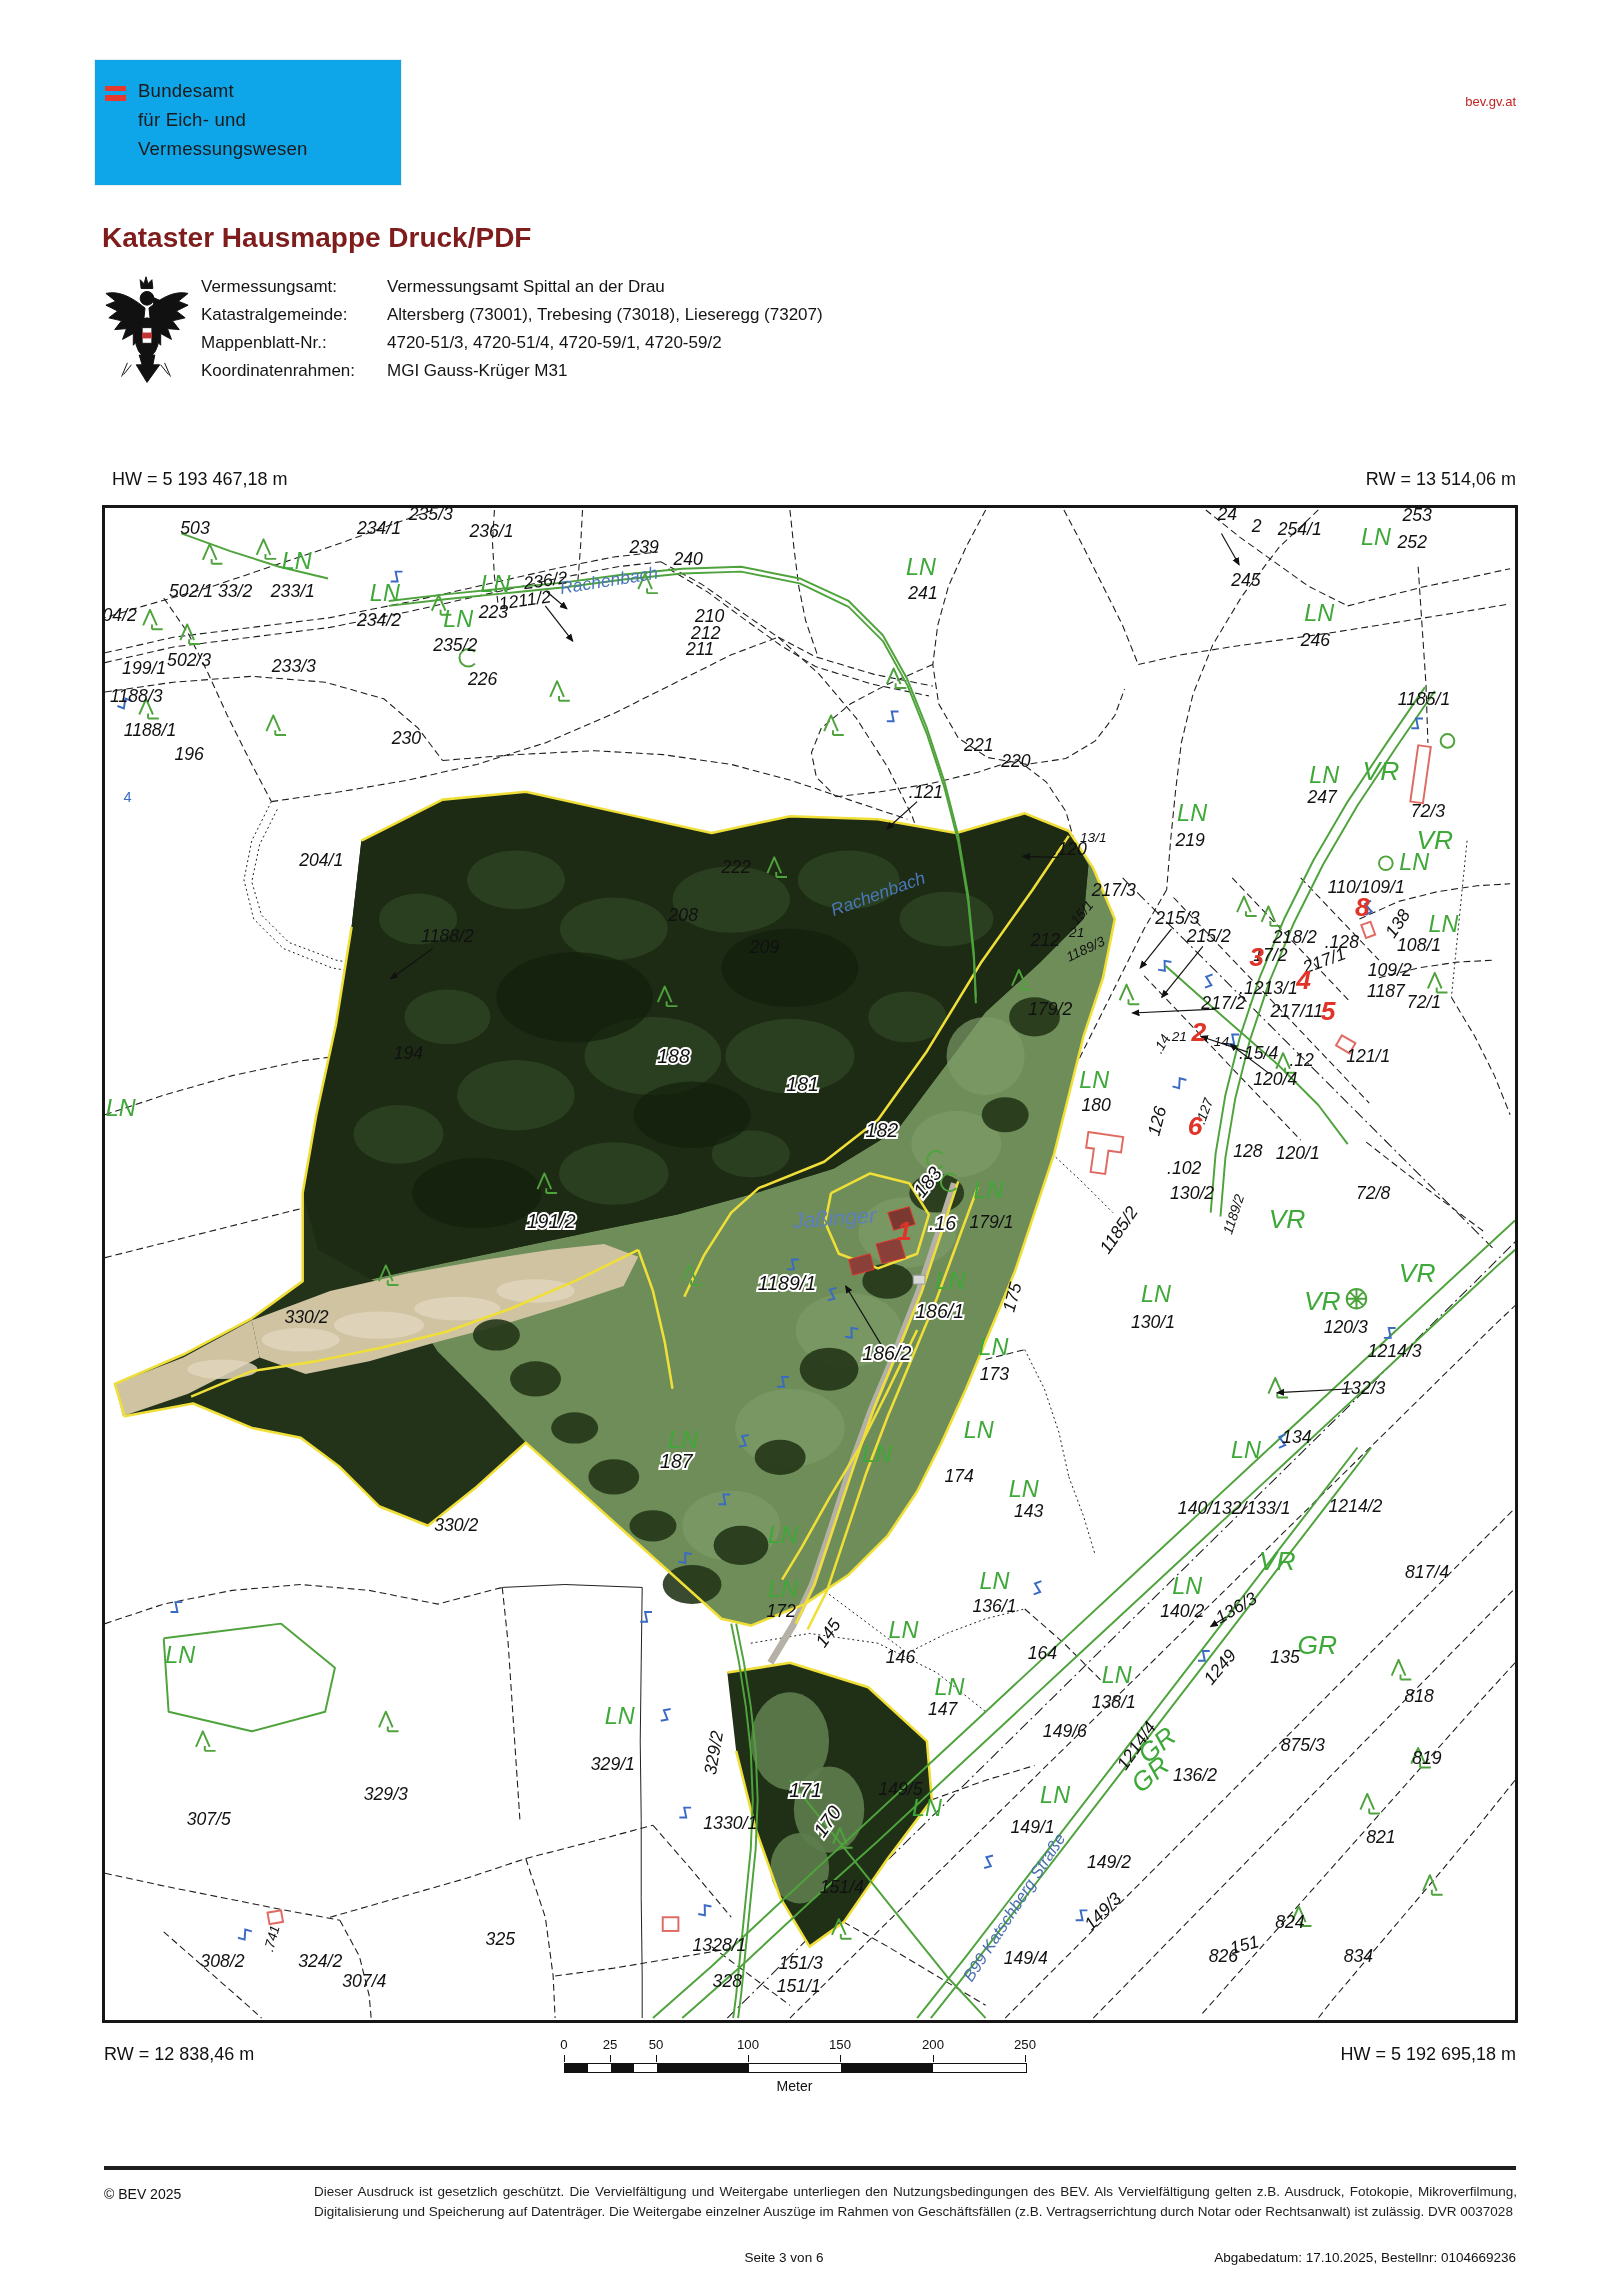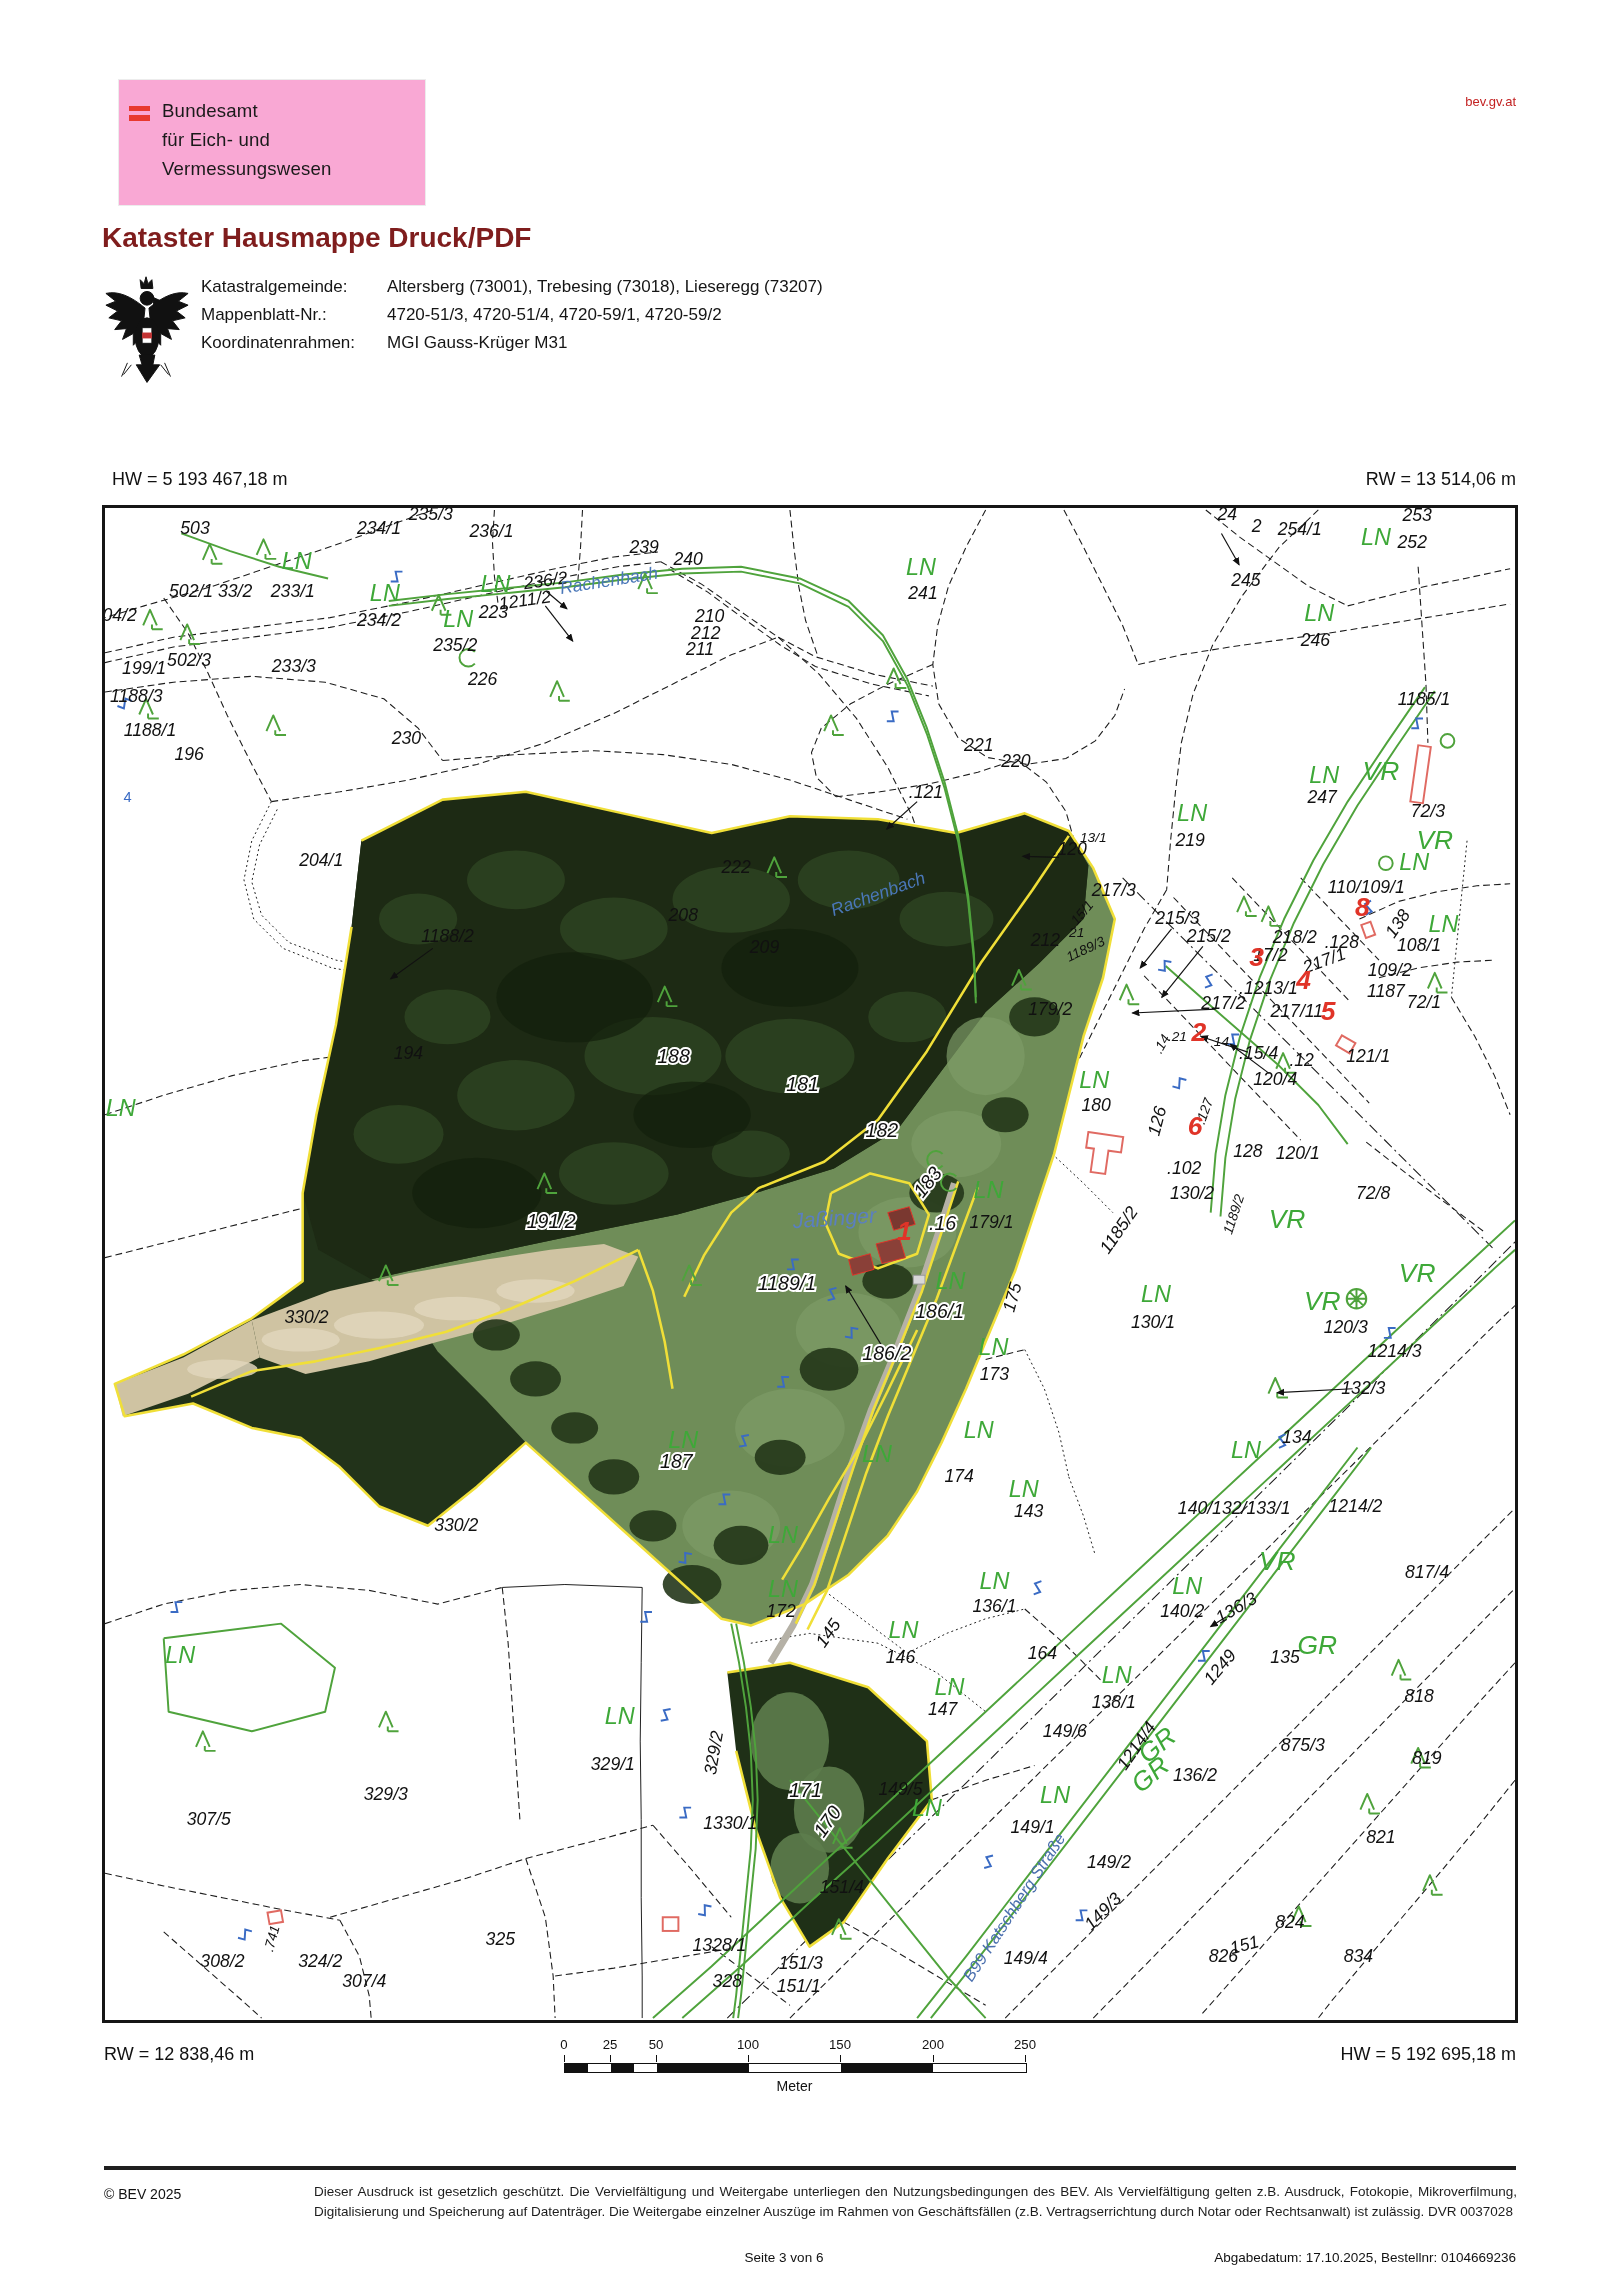--- a/index.html
+++ b/index.html
@@ -1,19 +1,19 @@
 <!DOCTYPE html>
 <html><head>
 <meta charset="utf-8">
 <style>
   html,body{margin:0;padding:0;background:#888;}
   #page{position:relative;width:1620px;height:2293px;background:#ffffff;font-family:"Liberation Sans",sans-serif;overflow:hidden;}
   .abs{position:absolute;}
   
-  #logo-box{left:118px;top:59px;width:306px;height:125px;border:1px solid #ececec;background:#f9a8d4;margin-top:20px;}
+  #logo-box{left:94px;top:59px;width:306px;height:125px;border:1px solid #ececec;background:#0ea5e9;}
   #flag{left:9.8px;top:25.5px;width:21.6px;height:16.7px;}
   .flagbar{position:absolute;left:0;width:21.6px;height:5.9px;background:#e8392e;}
   #agency{left:43px;top:15.7px;font-size:18.6px;line-height:29px;color:#1a1a1a;letter-spacing:0.2px;}
   #website{right:104px;top:94px;font-size:13px;color:#c32222;}
   #page-title{left:102px;top:222px;font-size:28px;font-weight:bold;color:#7f1d1d;}
   #eagle{left:102px;top:267px;}
   #meta{left:201px;top:277px;font-size:17px;color:#151515;}
   .mrow{height:28px;white-space:nowrap;}
   .mlabel{display:inline-block;width:186px;}
   
@@ -86,20 +86,21 @@
       <path d="M48,42 C62,30 76,24 88,27 l-10,8 10,4 -12,6 9,7 -13,3 7,9 -12,-1 4,11 -11,-6 0,12 -9,-10 z"></path>
       <ellipse cx="46" cy="72" rx="12" ry="20"></ellipse>
       <path d="M38,90 h16 l-2,10 h7 l-13,18 -11,-18 h6 z"></path>
       <path d="M30,100 l-8,10 m4,-12 l-6,14 m40,-12 l8,10 m-4,-12 l6,14" fill="none"></path>
     </g>
     <rect x="41" y="62" width="10" height="16" fill="#fff" stroke="#111" stroke-width="1"></rect>
     <rect x="41" y="67" width="10" height="6" fill="#c23333" stroke="none"></rect>
   </svg>
 
   <div class="abs" id="meta">
+      <div class="mrow"><span class="mlabel">Vermessungsamt:</span><span>Vermessungsamt Spittal an der Drau</span></div>
       <div class="mrow"><span class="mlabel">Katastralgemeinde:</span><span>Altersberg (73001), Trebesing (73018), Lieseregg (73207)</span></div>
       <div class="mrow"><span class="mlabel">Mappenblatt-Nr.:</span><span>4720-51/3, 4720-51/4, 4720-59/1, 4720-59/2</span></div>
       <div class="mrow"><span class="mlabel">Koordinatenrahmen:</span><span>MGI Gauss-Krüger M31</span></div>
     </div>
 
   <div class="abs corner" id="hw-top">HW = 5 193 467,18 m</div>
   <div class="abs corner" id="rw-top">RW = 13 514,06 m</div>
   <div class="abs corner" id="rw-bottom">RW = 12 838,46 m</div>
   <div class="abs corner" id="hw-bottom">HW = 5 192 695,18 m</div>
 

